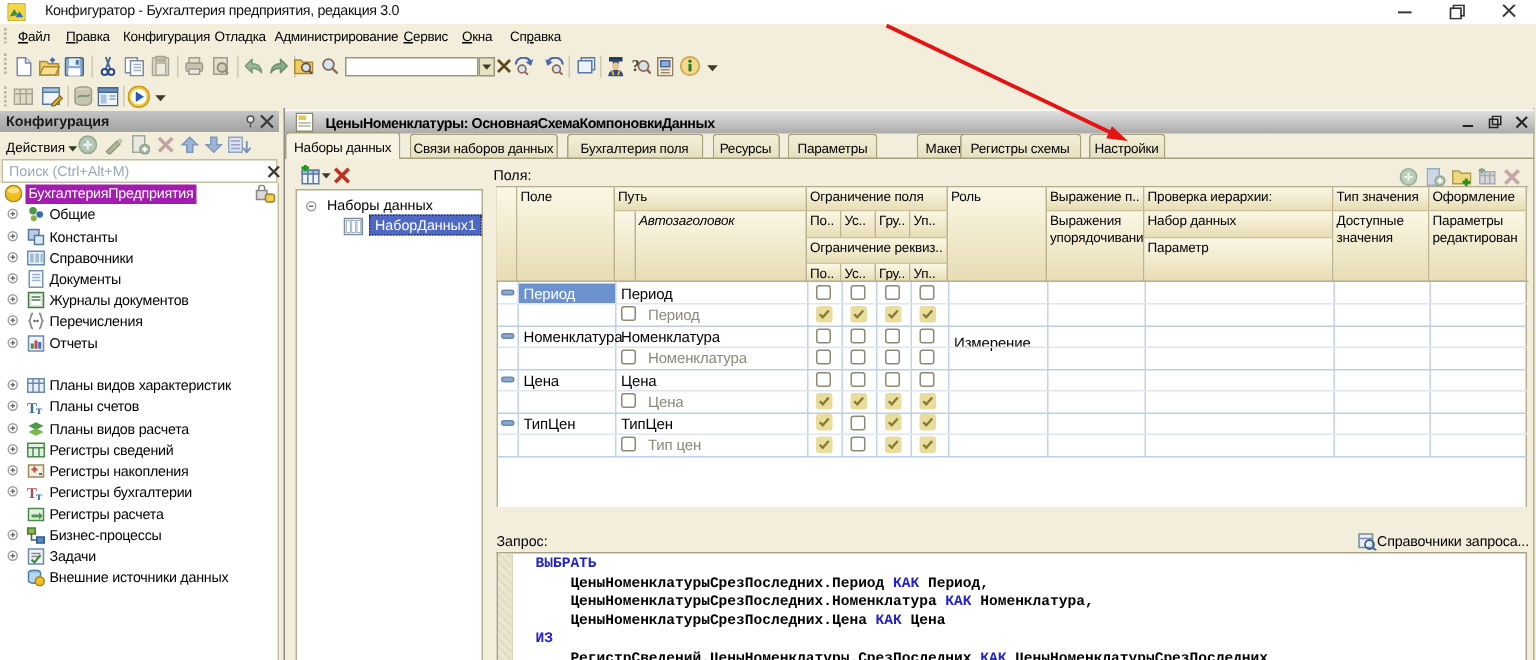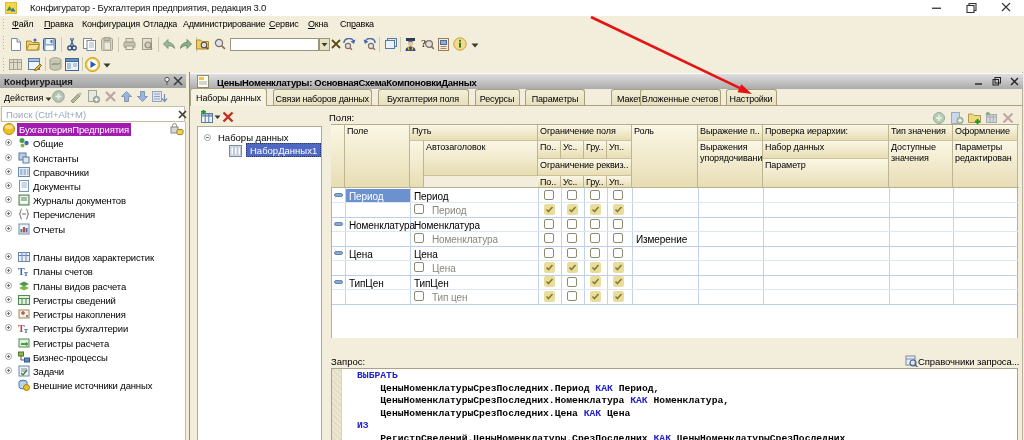--- a/index.html
+++ b/index.html
@@ -457,21 +457,21 @@
 <rect x="20" y="0.5" width="5.5" height="5.5" fill="none" stroke="#222"></rect>
 <path d="M36 1 L43 8 M43 1 L36 8" stroke="#222" stroke-width="1.4"></path>
 </svg>
 <div id="tabs">
     <div class="tab act" style="left:190px;width:77px">Наборы данных</div>
     <div class="tab" style="left:273px;width:98.5px">Связи наборов данных</div>
     <div class="tab" style="left:377.5px;width:91px">Бухгалтерия поля</div>
     <div class="tab" style="left:474.5px;width:45px">Ресурсы</div>
     <div class="tab" style="left:525px;width:60px">Параметры</div>
     <div class="tab" style="left:611px;width:43px">Макеты</div>
-    <div class="tab" style="left:639.5px;width:81px">Вложенные счетов</div>
+    <div class="tab" style="left:639.5px;width:81px">Регистры схемы</div>
     <div class="tab" style="left:725.5px;width:51px">Настройки</div>
   </div>
 <div class="abs" id="tabline"></div>
 <div class="abs" style="left:329px;top:112px">Поля:</div>
 <div id="fieldsbar">
     <svg class="abs" style="left:200px;top:110px" width="14" height="14">
       <rect x="1.5" y="3.5" width="11" height="9" fill="#eef4fa" stroke="#5a7aa0"></rect>
       <rect x="1.5" y="3.5" width="11" height="2.5" fill="#a8c4e0" stroke="#5a7aa0"></rect>
       <line x1="5.2" y1="3.5" x2="5.2" y2="12.5" stroke="#5a7aa0"></line>
       <line x1="8.8" y1="3.5" x2="8.8" y2="12.5" stroke="#5a7aa0"></line>
@@ -524,21 +524,21 @@
 <div style="position:absolute;left:48px;top:16px;background:#4e68c4;color:#fff;padding:0 3px;height:14px;line-height:13px;border:1px dotted #26366a">НаборДанных1</div>
 </div>
 <div id="ftable">
     <div class="abs" style="left:331px;top:124px;width:688px;height:1px;background:#b5ac8e"></div>
     <div class="abs" style="left:331px;top:124px;width:1px;height:64px;background:#b5ac8e"></div>
     <div class="abs" style="left:331px;top:187px;width:688px;height:1px;background:#b9b090;z-index:2"></div>
     <div class="hc" style="left:331px;top:125px;width:14px;height:63px;"></div>
     <div class="hc" style="left:345px;top:125px;width:65px;height:63px;">Поле</div>
     <div class="hc" style="left:410px;top:125px;width:128px;height:16px;">Путь</div>
     <div class="hc" style="left:410px;top:141px;width:14px;height:47px;"></div>
-    <div class="hc" style="left:424px;top:141px;width:114px;height:35px;">Автозаголовок</div>
+    <div class="hc" style="left:424px;top:141px;width:114px;height:47px;font-style:italic;">Автозаголовок</div>
     <div class="hc" style="left:538px;top:125px;width:94px;height:16px;">Ограничение поля</div>
     <div class="hc" style="left:538px;top:141px;width:23px;height:18px;">По..</div>
     <div class="hc" style="left:561px;top:141px;width:23px;height:18px;">Ус..</div>
     <div class="hc" style="left:584px;top:141px;width:23px;height:18px;">Гру..</div>
     <div class="hc" style="left:607px;top:141px;width:25px;height:18px;">Уп..</div>
     <div class="hc" style="left:538px;top:159px;width:94px;height:17px;">Ограничение реквиз..</div>
     <div class="hc" style="left:538px;top:176px;width:23px;height:12px;">По..</div>
     <div class="hc" style="left:561px;top:176px;width:23px;height:12px;">Ус..</div>
     <div class="hc" style="left:584px;top:176px;width:23px;height:12px;">Гру..</div>
     <div class="hc" style="left:607px;top:176px;width:25px;height:12px;">Уп..</div>
@@ -592,21 +592,21 @@
     </div>
     <div class="cbc" style="left:613px;top:203.95px">
       <svg width="9" height="9">
         <path d="M1.5 4.5 L3.5 6.5 L7.5 2" fill="none" stroke="#8a7a30" stroke-width="1.6"></path>
       </svg>
     </div>
     <div class="hline grp" style="left:332px;top:216.9px;width:686px"></div>
     <div class="abs" style="left:334px;top:221.9px;width:9px;height:4px;background:#8aa8cc;border-radius:2px;border:1px solid #6888b0"></div>
     <div class="cell" style="left:346px;top:218.9px">Номенклатура</div>
     <div class="cell" style="left:411px;top:218.9px">Номенклатура</div>
-    <div class="cell" style="left:633px;top:233px">Измерение</div>
+    <div class="cell" style="left:633px;top:223px">Измерение</div>
     <div class="cb" style="left:544px;top:218.9px"></div>
     <div class="cb" style="left:567px;top:218.9px"></div>
     <div class="cb" style="left:590px;top:218.9px"></div>
     <div class="cb" style="left:613px;top:218.9px"></div>
     <div class="hline" style="left:332px;top:231.3px;width:686px"></div>
     <div class="cb" style="left:414px;top:233.35px"></div>
     <div class="cell" style="left:429px;top:233.35px;color:#8b887a">Номенклатура</div>
     <div class="cb" style="left:544px;top:233.35px"></div>
     <div class="cb" style="left:567px;top:233.35px"></div>
     <div class="cb" style="left:590px;top:233.35px"></div>

